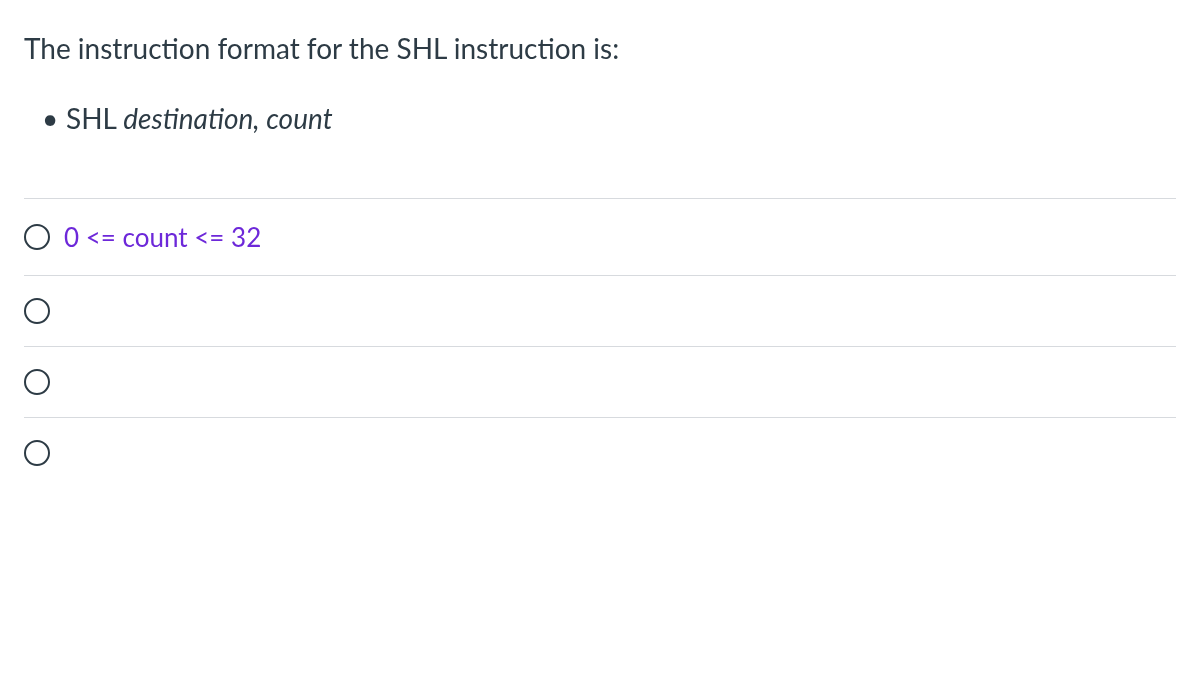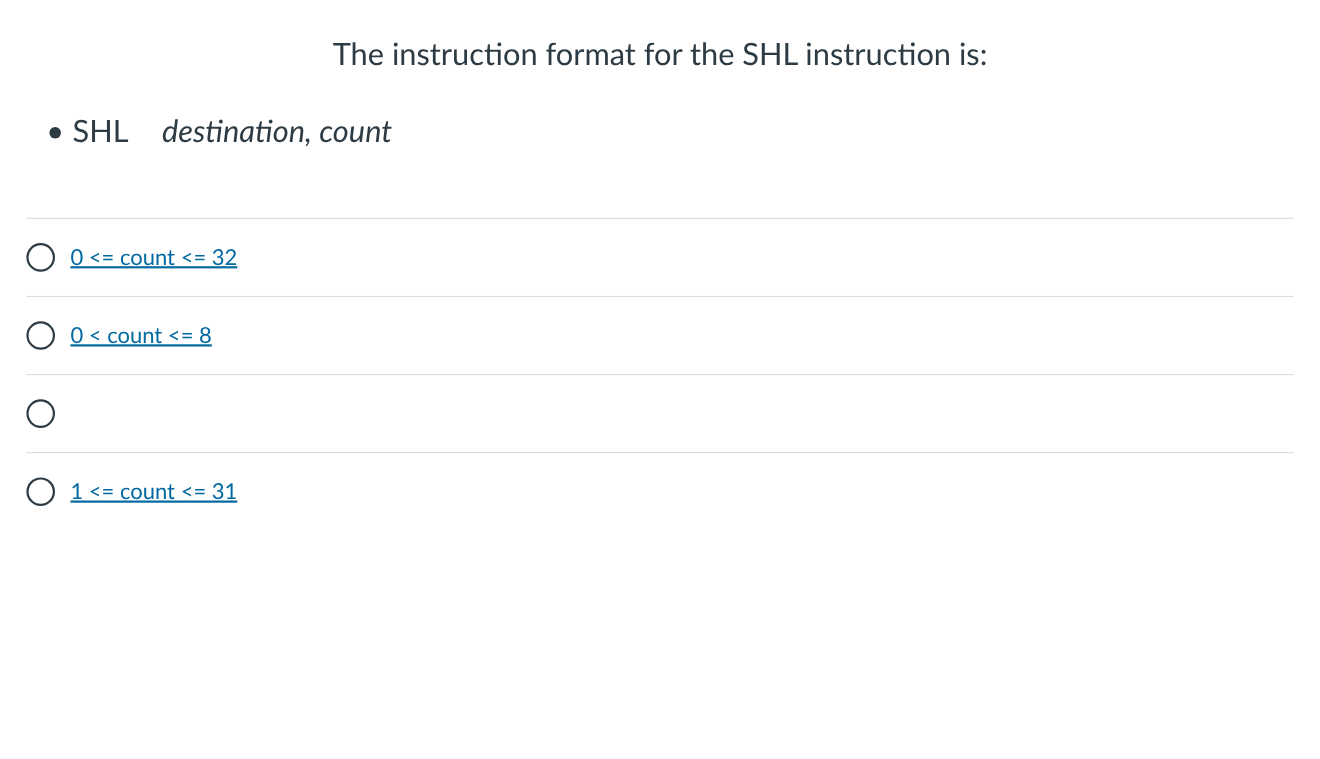--- a/index.html
+++ b/index.html
@@ -14,42 +14,40 @@
       padding: 28px 24px;
       width: 1200px;
       font-size: 28px;
     }
     .question-stem {
       line-height: 1.45;
       margin-bottom: 60px;
     }
     .question-intro {
       margin-bottom: 30px;
-      text-align: center;
     }
     .bullet-list {
       list-style: none;
       padding-left: 42px;
       margin-bottom: 36px;
     }
     .bullet-list li {
       position: relative;
       line-height: 1.4;
     }
     .bullet-list li::before {
       content: "•";
       position: absolute;
       left: -24px;
       top: 0;
       font-size: 28px;
       color: #2d3b45;
     }
     .italic {
       font-style: italic;
-      margin-left: 24px;
     }
     .question-text {
       line-height: 1.45;
     }
     .options {
       display: flex;
       flex-direction: column;
     }
     .option {
       display: flex;
@@ -60,23 +58,22 @@
     }
     .radio-circle {
       width: 26px;
       height: 26px;
       border: 2px solid #2d3b45;
       border-radius: 50%;
       flex-shrink: 0;
       margin-right: 14px;
     }
     .option-label {
-      font-size: 20px;
-      color: #0369a1;
-      text-decoration: underline;
+      font-size: 26px;
+      color: #6d28d9;
     }
   </style>
 </head>
 <body>
 
 <div class="question-stem">
   <p class="question-intro">The instruction format for the SHL instruction is:</p>
   <ul class="bullet-list">
     <li>
       <span>SHL </span><span class="italic">destination, count</span>
@@ -84,22 +81,20 @@
   </ul>
 </div>
 
 <div class="options">
   <label class="option">
     <span class="radio-circle"></span>
     <span class="option-label">0 &lt;= count &lt;= 32</span>
   </label>
   <label class="option">
     <span class="radio-circle"></span>
-    <span class="option-label">0 &lt; count &lt;= 8</span>
   </label>
   <label class="option">
     <span class="radio-circle"></span>
   </label>
   <label class="option">
     <span class="radio-circle"></span>
-    <span class="option-label">1 &lt;= count &lt;= 31</span>
   </label>
 </div>
 
 </body></html>

